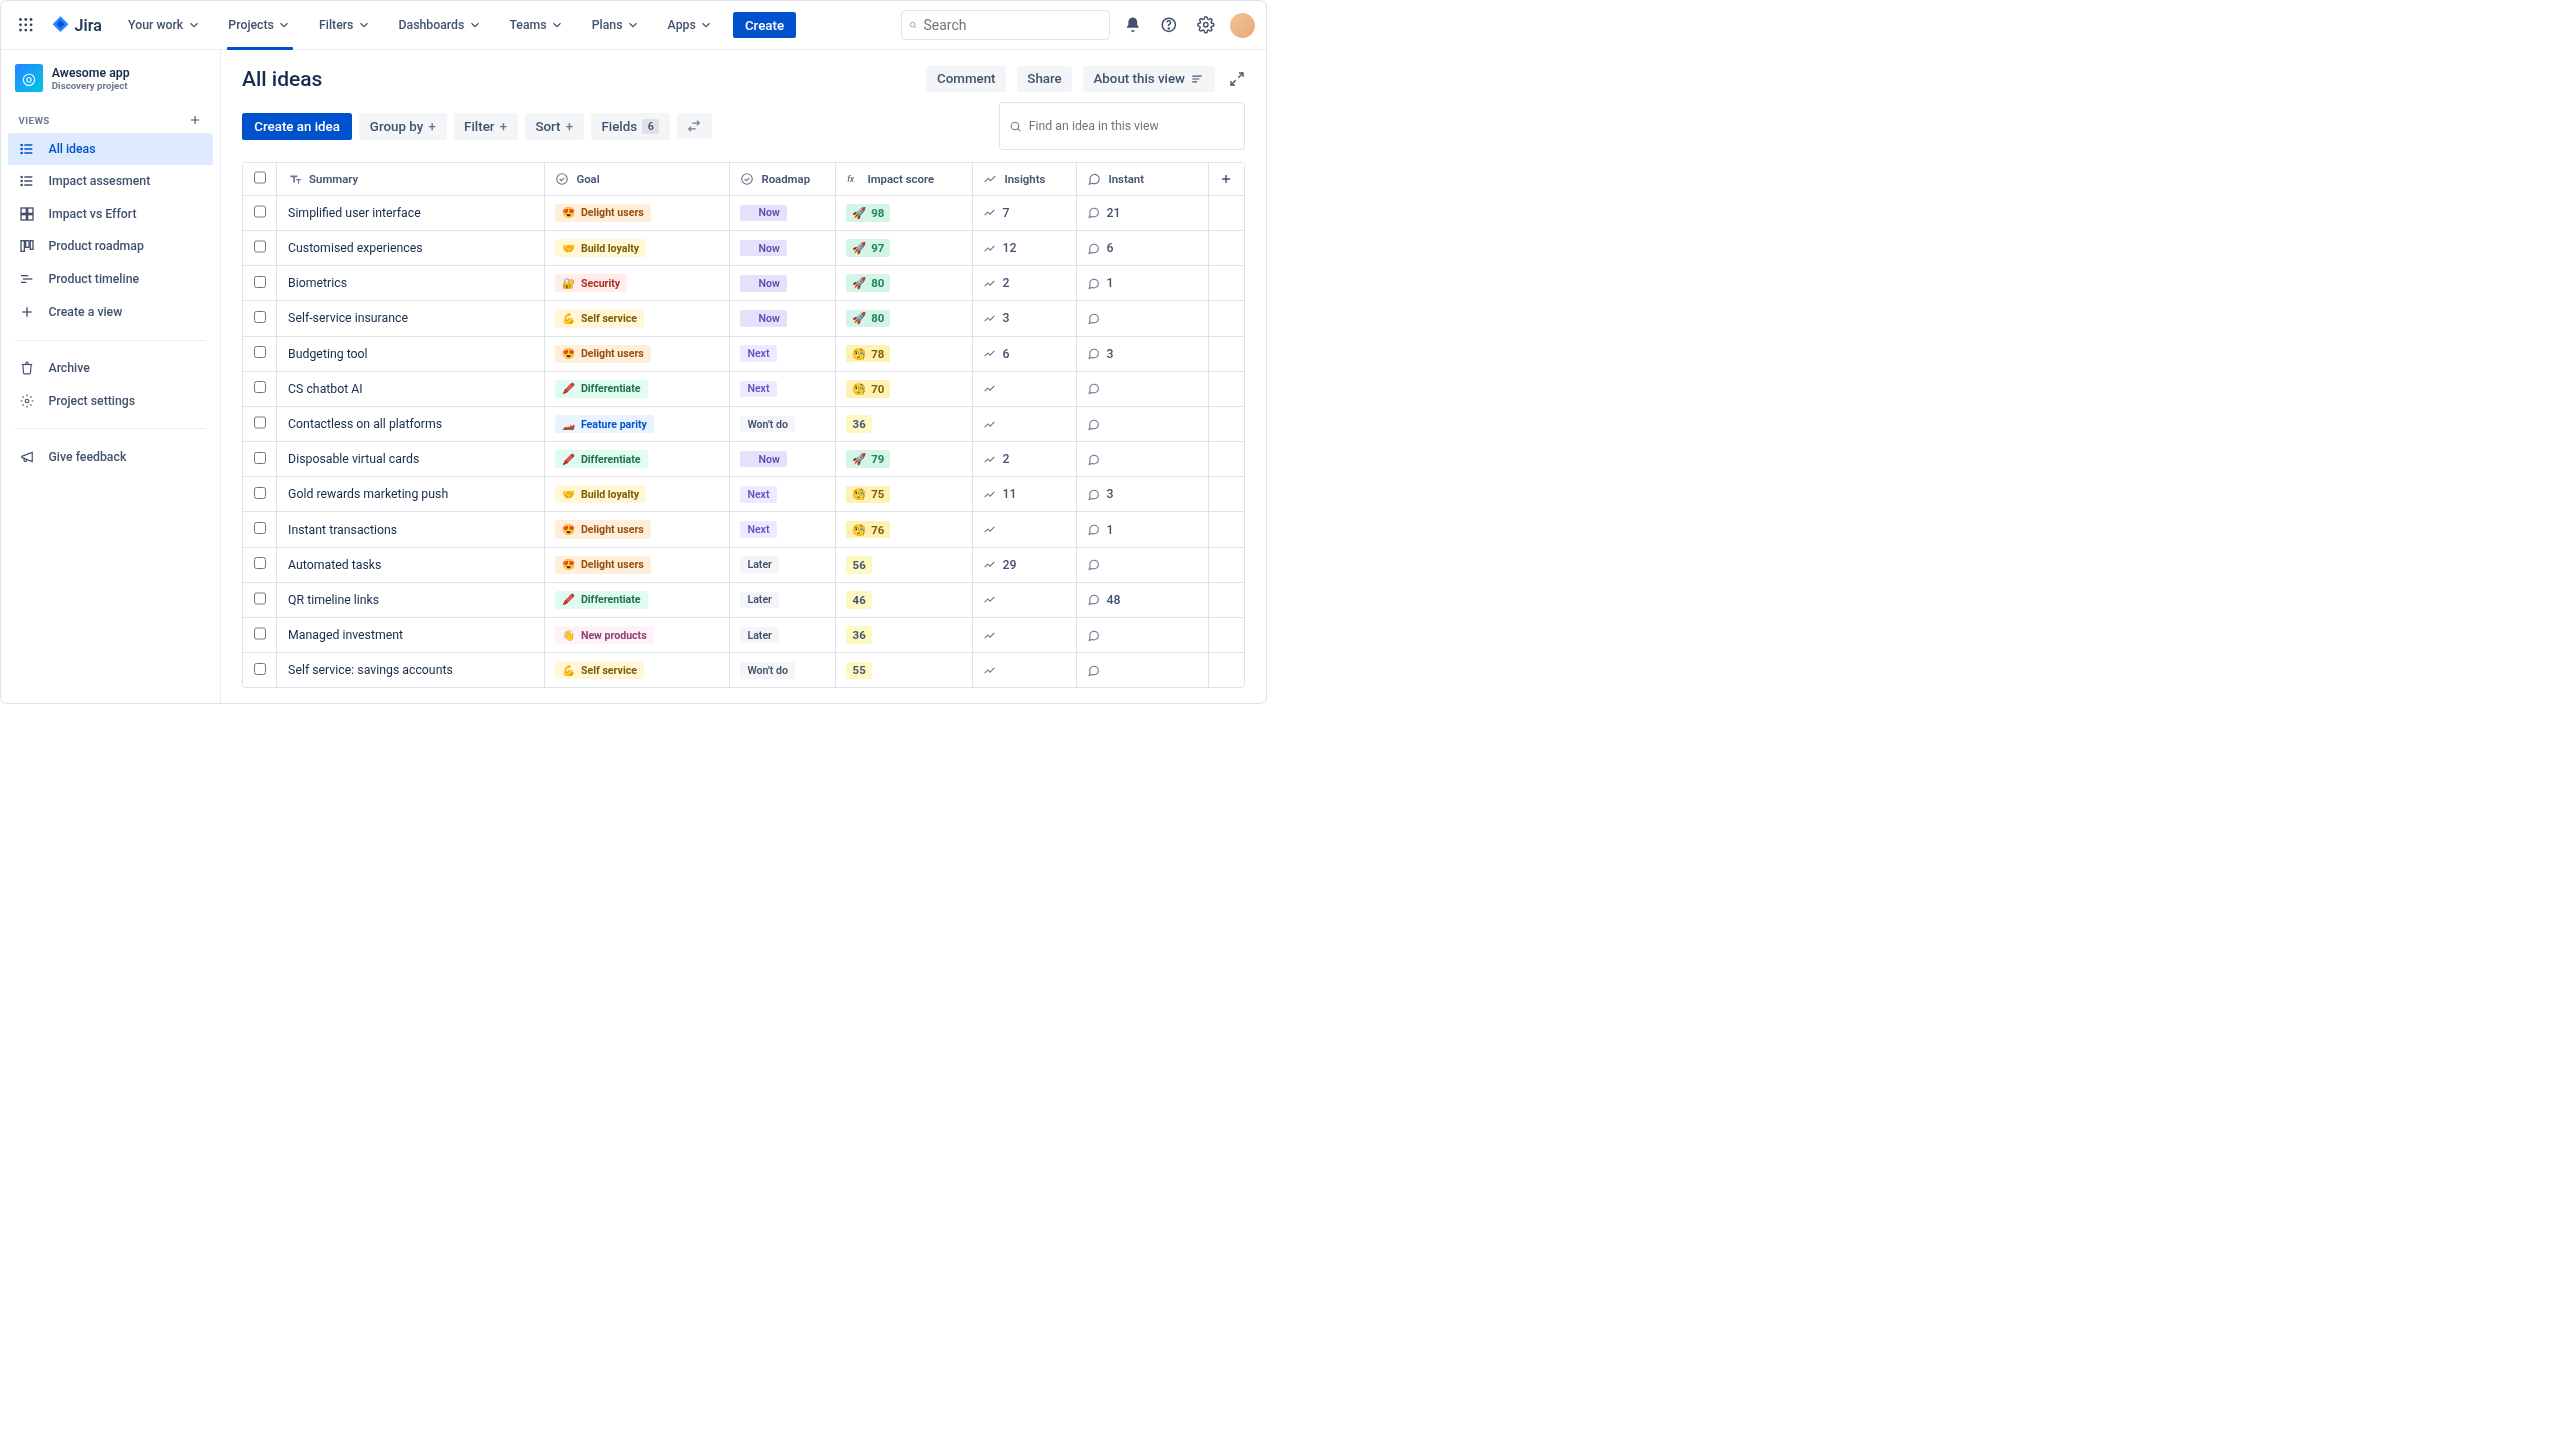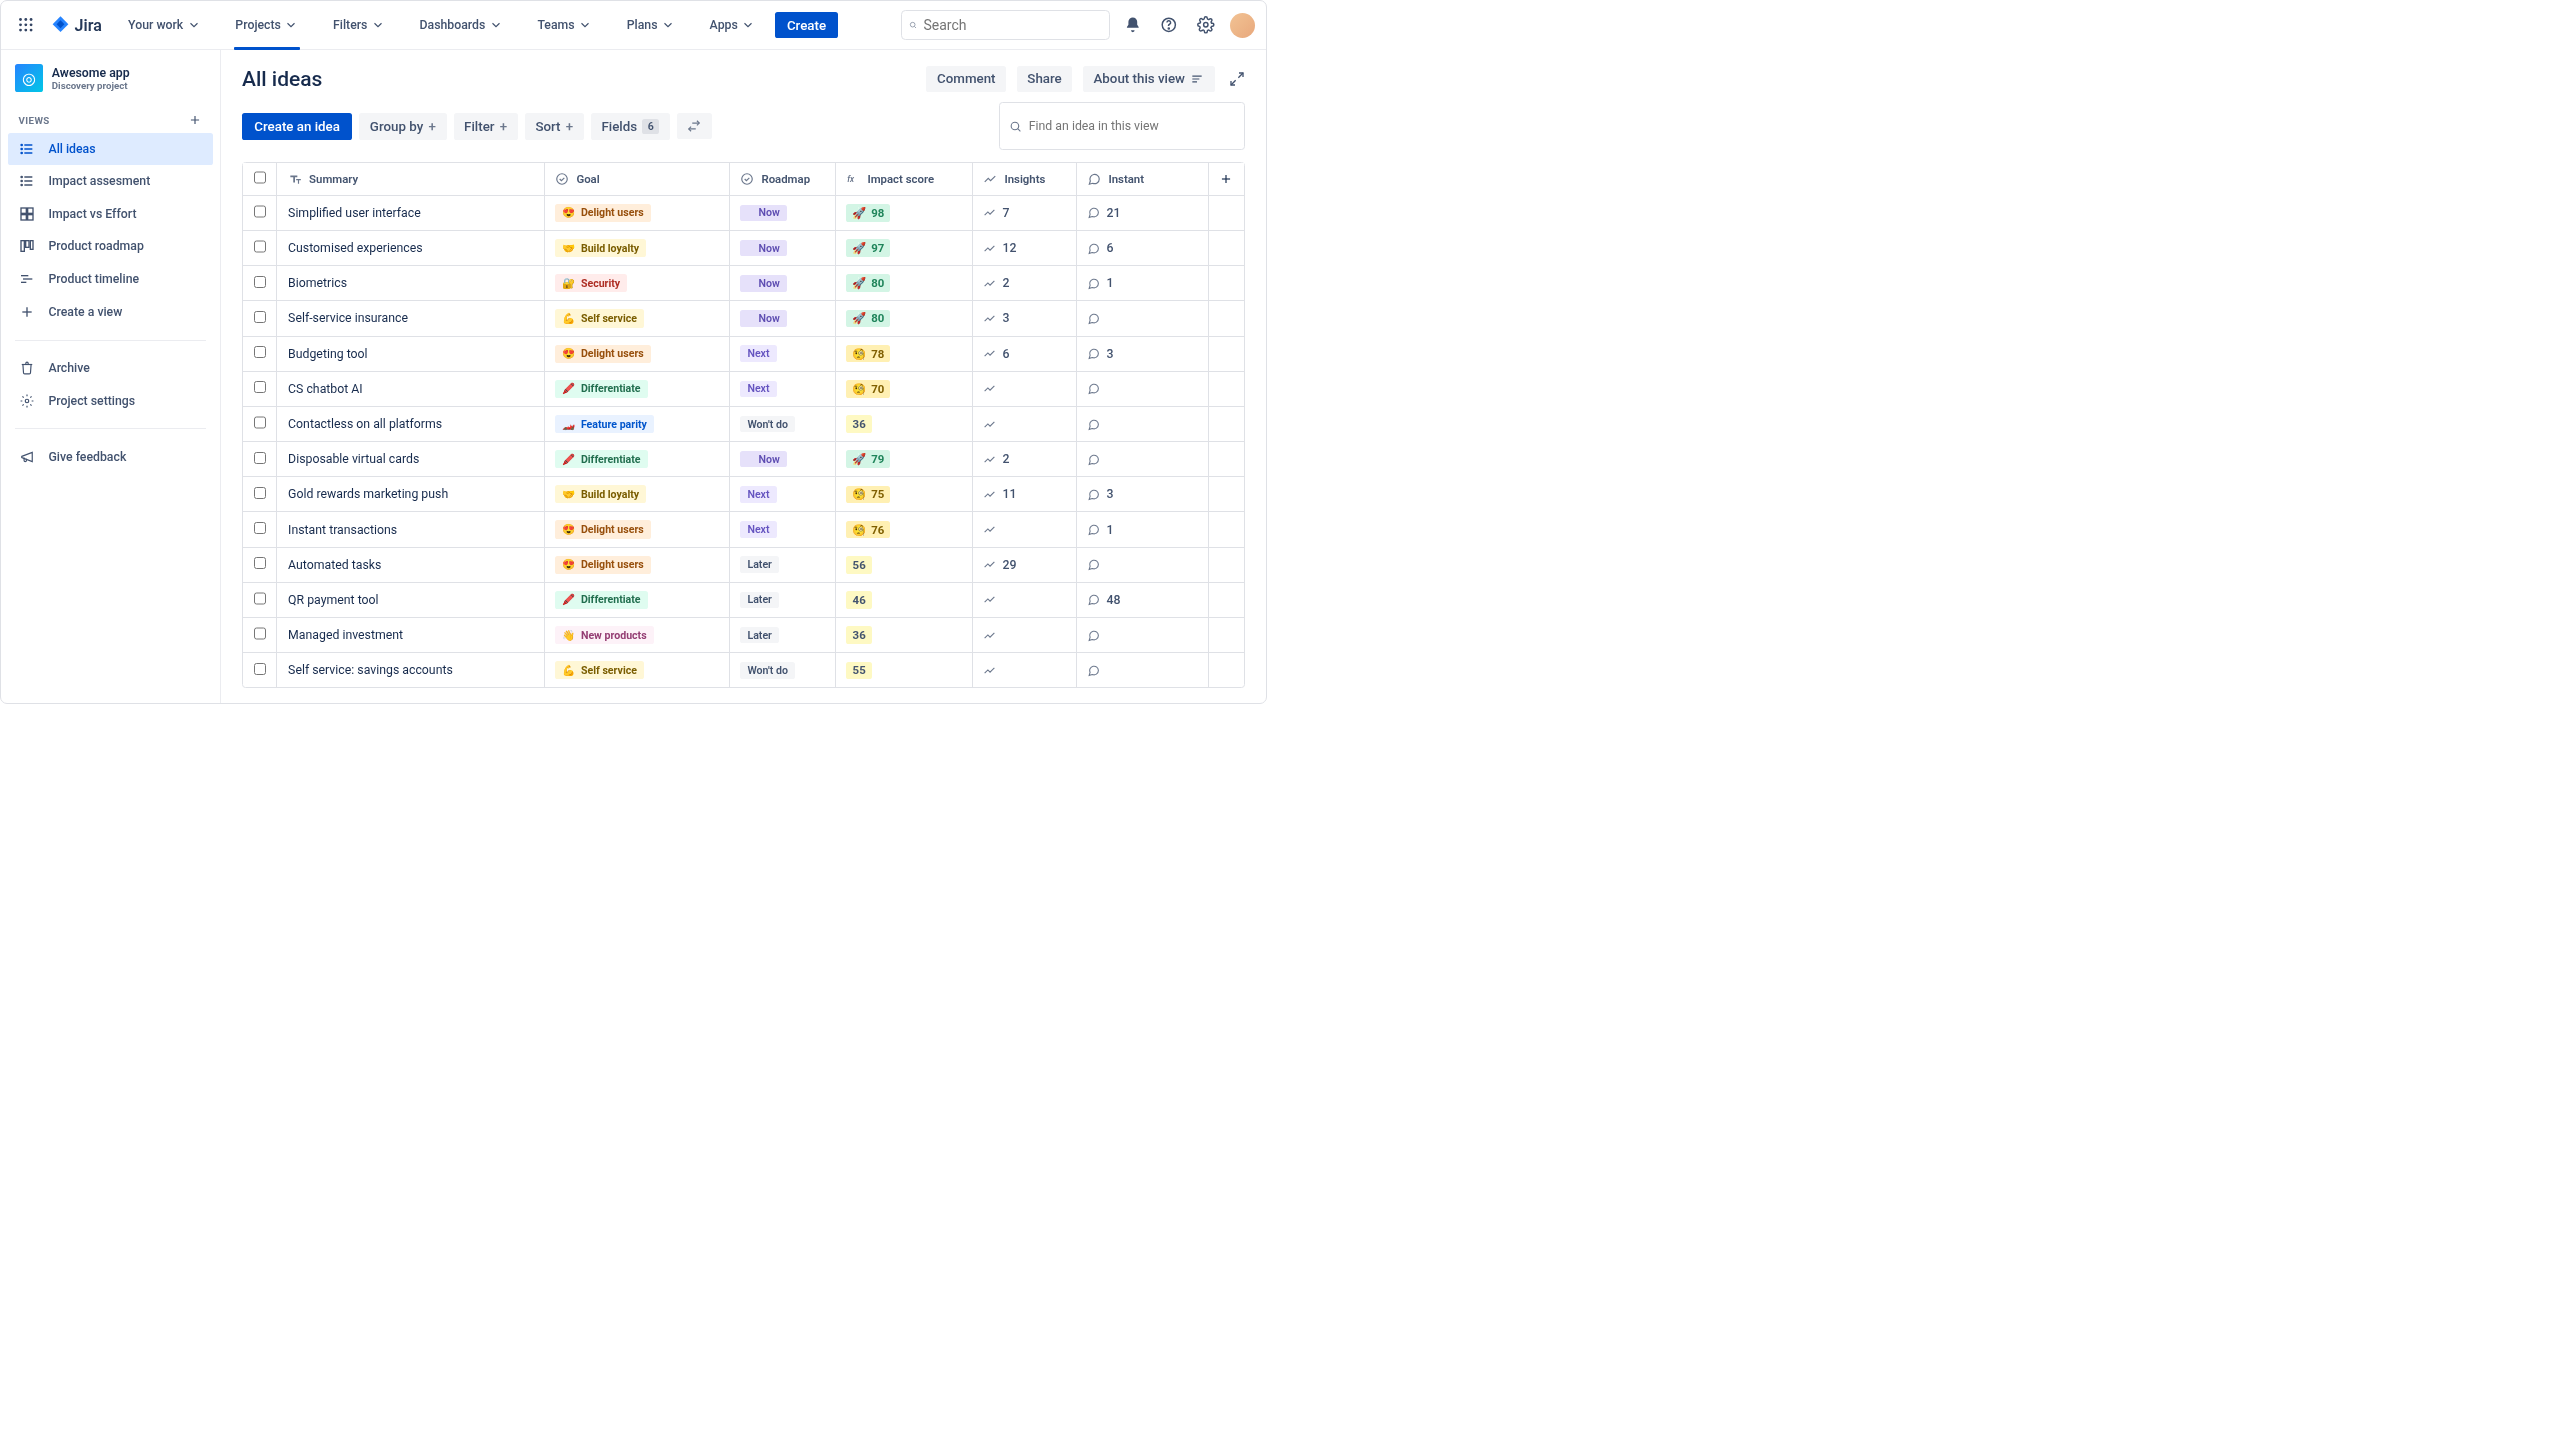--- a/index.html
+++ b/index.html
@@ -4,21 +4,21 @@
 <style>
 * { margin: 0; padding: 0; box-sizing: border-box; font-family: -apple-system, BlinkMacSystemFont, "Segoe UI", Roboto, sans-serif; }
 body { background: #fff; color: #172B4D; font-size: 12.3px; }
 .app-frame { width: 1267px; height: 704px; border: 0.9px solid #DFE1E6; border-radius: 7px; overflow: hidden; margin: 0; position: relative; background:#fff; }
 
 
 .topnav { height: 49px; border-bottom: 0.9px solid #EBECF0; display: flex; align-items: center; padding: 0 10.6px; gap: 3.5px; }
 .app-switcher { width: 28px; height: 28px; display:flex; align-items:center; justify-content:center; color:#344563; border-radius:2.6px; }
 .logo-wrap { display:flex; align-items:center; gap:3.5px; padding: 0 7px; font-weight:600; color:#253858; font-size:16px;}
 .logo-wrap svg { width:21px; height:21px; }
-.nav-items { display:flex; align-items:center; gap: 17px; margin-left: 7px; }
+.nav-items { display:flex; align-items:center; gap: 10px; margin-left: 7px; }
 .nav-item { padding: 5.3px 8.8px; color:#42526E; font-weight:500; display:flex; align-items:center; gap:3.5px; border-radius:2.6px; position:relative; cursor:pointer; }
 .nav-item.active::after { content:""; position:absolute; left:7px; right:7px; bottom:-12.3px; height:2.6px; background:#0052CC; border-radius: 0.9px; }
 .nav-item .chev { width:14px; height:14px; }
 .create-btn { background:#0052CC; color:#fff; font-weight:500; padding:5.3px 12.3px; border-radius:2.6px; border:none; margin-left:7px; cursor:pointer; }
 .spacer { flex:1; }
 .search-box { width: 209px; height: 30px; border:0.9px solid #DFE1E6; border-radius:4.4px; display:flex; align-items:center; padding:0 7px; gap:7px; color:#6B778C; }
 .search-box input { border:none; outline:none; flex:1; font-size:14px; color:#172B4D; background:transparent; }
 .icon-btn { width:28px; height:28px; display:flex; align-items:center; justify-content:center; color:#42526E; border-radius:50%; cursor:pointer; margin-left:5.3px; }
 .avatar { width:25px; height:25px; border-radius:50%; background: linear-gradient(135deg, #f2c394, #e8a87c); margin-left:7px; box-shadow: 0 0 0 1.8px #fff; }
 
@@ -807,21 +807,21 @@
                       <svg width="13" height="13" viewBox="0 0 24 24" fill="none" stroke="currentColor" stroke-width="2">
                         <path d="M21 12a8 8 0 0 1-11.3 7.3L4 21l1.7-5.7A8 8 0 1 1 21 12z"></path>
                       </svg>
                     </span>
                   </span>
                 </td>
                 <td class="col-add"></td>
               </tr>
               <tr>
                 <td class="col-check"><input type="checkbox" class="rowcheck" style=""></td>
-                <td class="col-summary">QR payment tool</td>
+                <td class="col-summary">QR timeline links</td>
                 <td class="col-goal"><span class="chip goal-differentiate">
                     <span>🖍️</span>
                     <span>Differentiate</span>
                   </span></td>
                 <td class="col-roadmap"><span class="pill later">Later</span></td>
                 <td class="col-impact"><span class="score grey">
                     <span>46</span>
                   </span></td>
                 <td class="col-insights">
                   <span class="count-cell">

